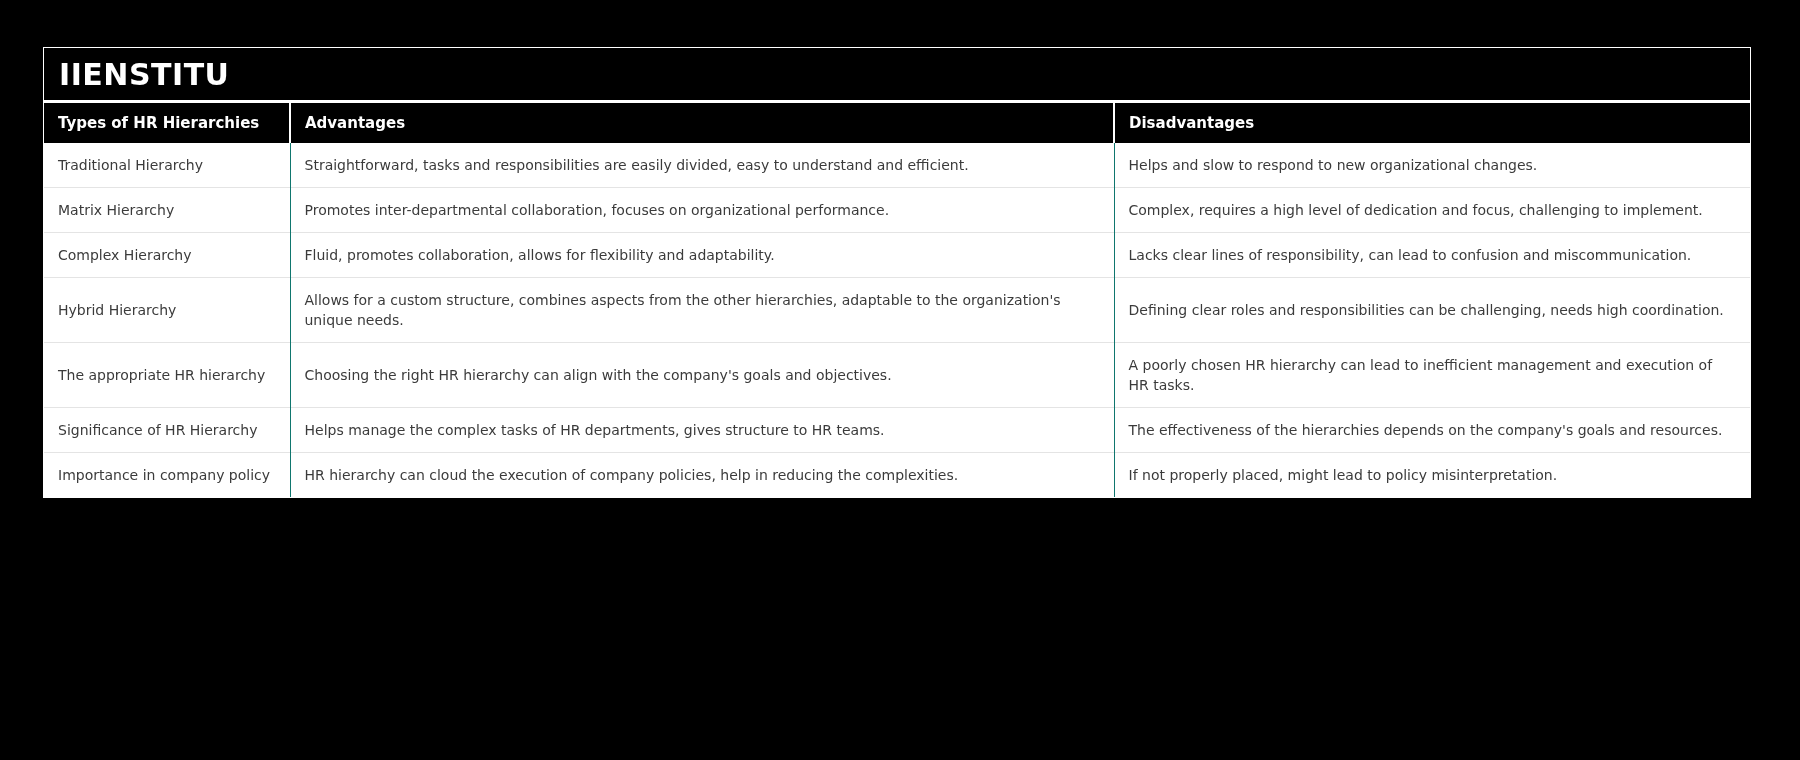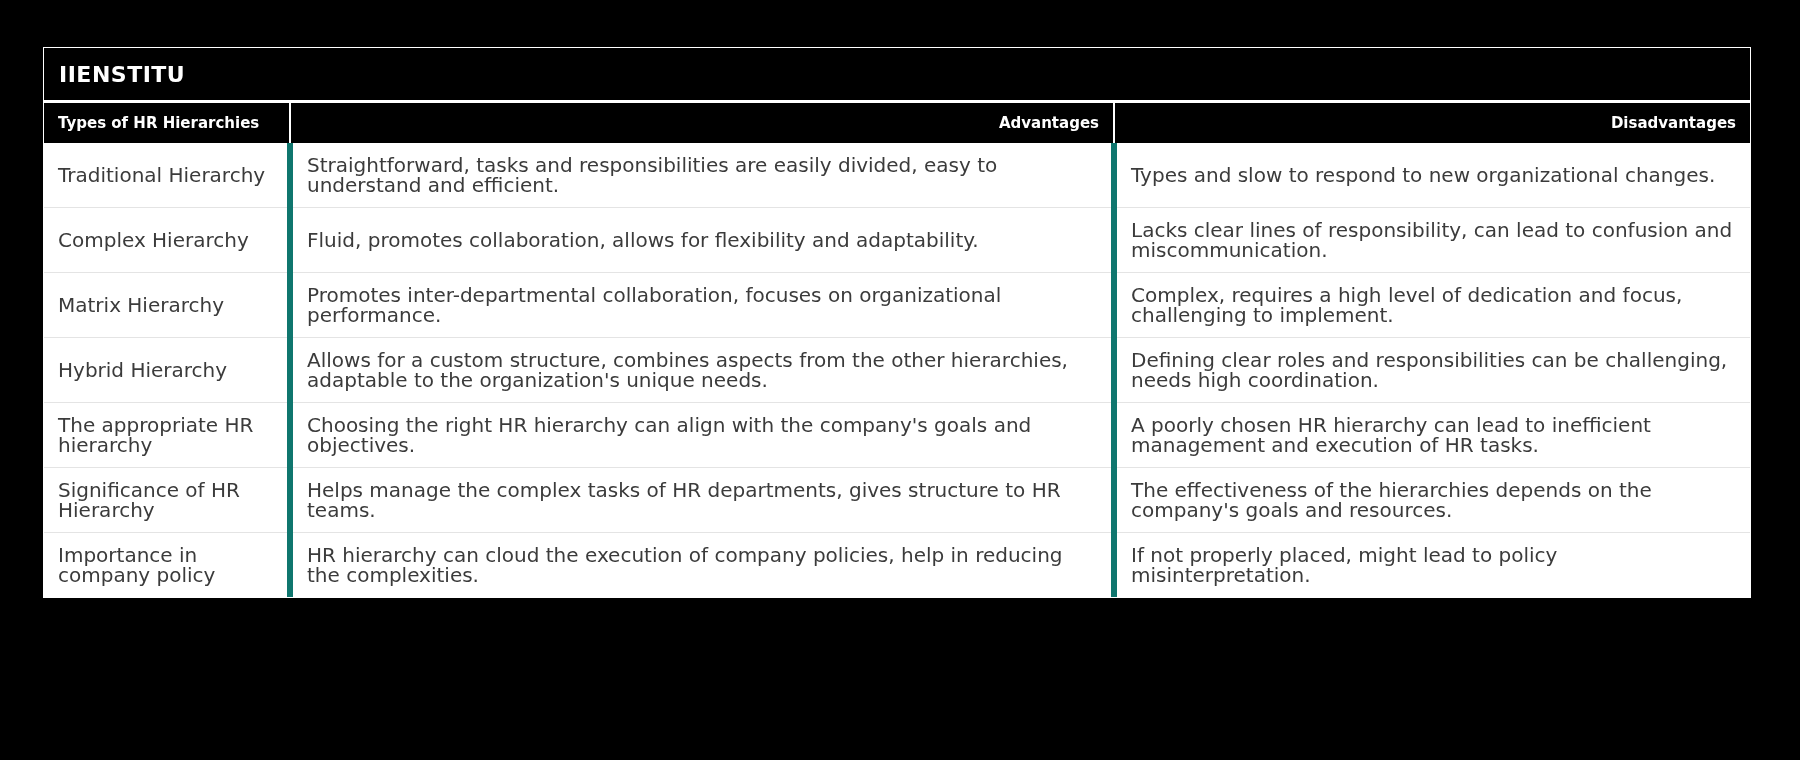--- a/index.html
+++ b/index.html
@@ -27,21 +27,21 @@
   .title-bar {
     height: 55px;
     background: #000000;
     display: flex;
     align-items: center;
     padding-left: 15px;
     border-bottom: 3px solid #ffffff;
   }
   .brand {
     color: #ffffff;
-    font-size: 22px;
+    font-size: 30px;
     font-weight: bold;
     letter-spacing: 0.5px;
     text-align: right;
   }
   table {
     width: 100%;
     border-collapse: collapse;
     table-layout: fixed;
     background: #ffffff;
   }
@@ -50,34 +50,33 @@
     color: #ffffff;
     font-size: 15px;
     font-weight: bold;
     text-align: left;
     vertical-align: middle;
     line-height: 20px;
     padding: 10px 14px;
   }
   thead th + th {
     border-left: 2px solid #ffffff;
-    text-align: right;
   }
   tbody td {
     background: #ffffff;
     color: #3b3b3b;
-    font-size: 20px;
+    font-size: 14px;
     line-height: 20px;
     text-align: left;
     vertical-align: middle;
     padding: 12px 14px;
     border-top: 1px solid #e4e4e4;
   }
   tbody tr:first-child td { border-top: none; }
-  tbody td + td { border-left: 6px solid #0f766e; }
+  tbody td + td { border-left: 1px solid #0f766e; }
 </style>
 </head>
 <body>
 
 <div class="page">
   <div class="card">
     <div class="title-bar">
       <span class="brand">IIENSTITU</span>
     </div>
     <table>
@@ -90,31 +89,31 @@
         <tr>
           <th>Types of HR Hierarchies</th>
           <th>Advantages</th>
           <th>Disadvantages</th>
         </tr>
       </thead>
       <tbody>
           <tr>
             <td>Traditional Hierarchy</td>
             <td>Straightforward, tasks and responsibilities are easily divided, easy to understand and efficient.</td>
-            <td>Types and slow to respond to new organizational changes.</td>
+            <td>Helps and slow to respond to new organizational changes.</td>
+          </tr>
+          <tr>
+            <td>Matrix Hierarchy</td>
+            <td>Promotes inter-departmental collaboration, focuses on organizational performance.</td>
+            <td>Complex, requires a high level of dedication and focus, challenging to implement.</td>
           </tr>
           <tr>
             <td>Complex Hierarchy</td>
             <td>Fluid, promotes collaboration, allows for flexibility and adaptability.</td>
             <td>Lacks clear lines of responsibility, can lead to confusion and miscommunication.</td>
-          </tr>
-          <tr>
-            <td>Matrix Hierarchy</td>
-            <td>Promotes inter-departmental collaboration, focuses on organizational performance.</td>
-            <td>Complex, requires a high level of dedication and focus, challenging to implement.</td>
           </tr>
           <tr>
             <td>Hybrid Hierarchy</td>
             <td>Allows for a custom structure, combines aspects from the other hierarchies, adaptable to the organization's unique needs.</td>
             <td>Defining clear roles and responsibilities can be challenging, needs high coordination.</td>
           </tr>
           <tr>
             <td>The appropriate HR hierarchy</td>
             <td>Choosing the right HR hierarchy can align with the company's goals and objectives.</td>
             <td>A poorly chosen HR hierarchy can lead to inefficient management and execution of HR tasks.</td>

